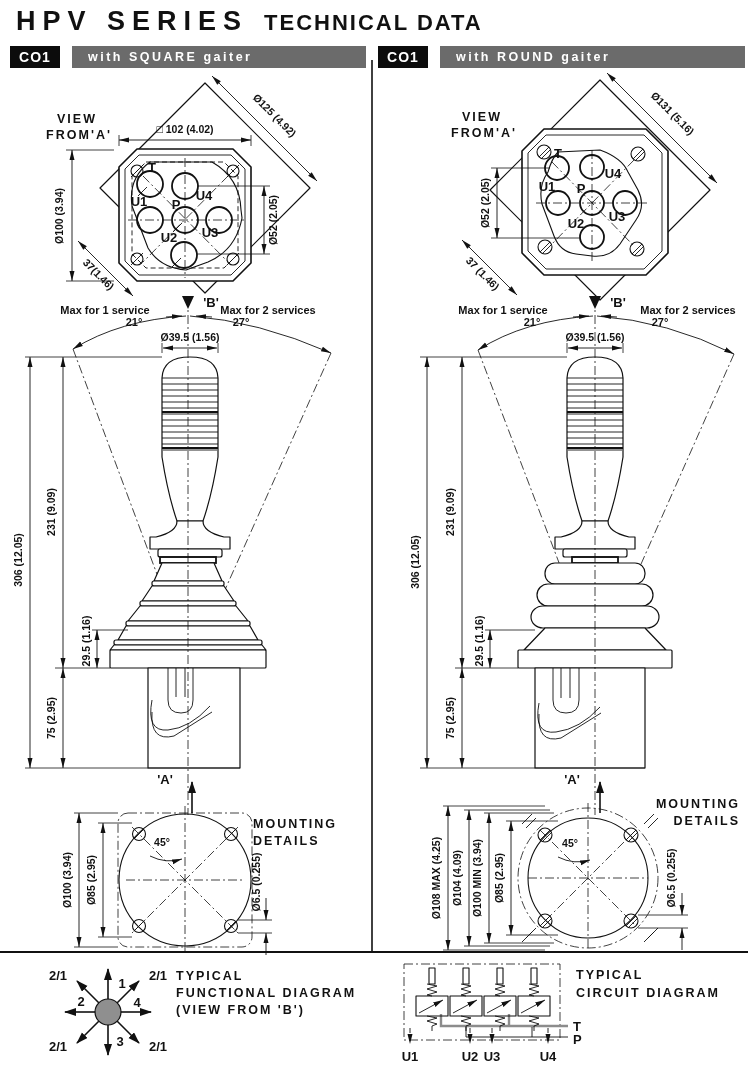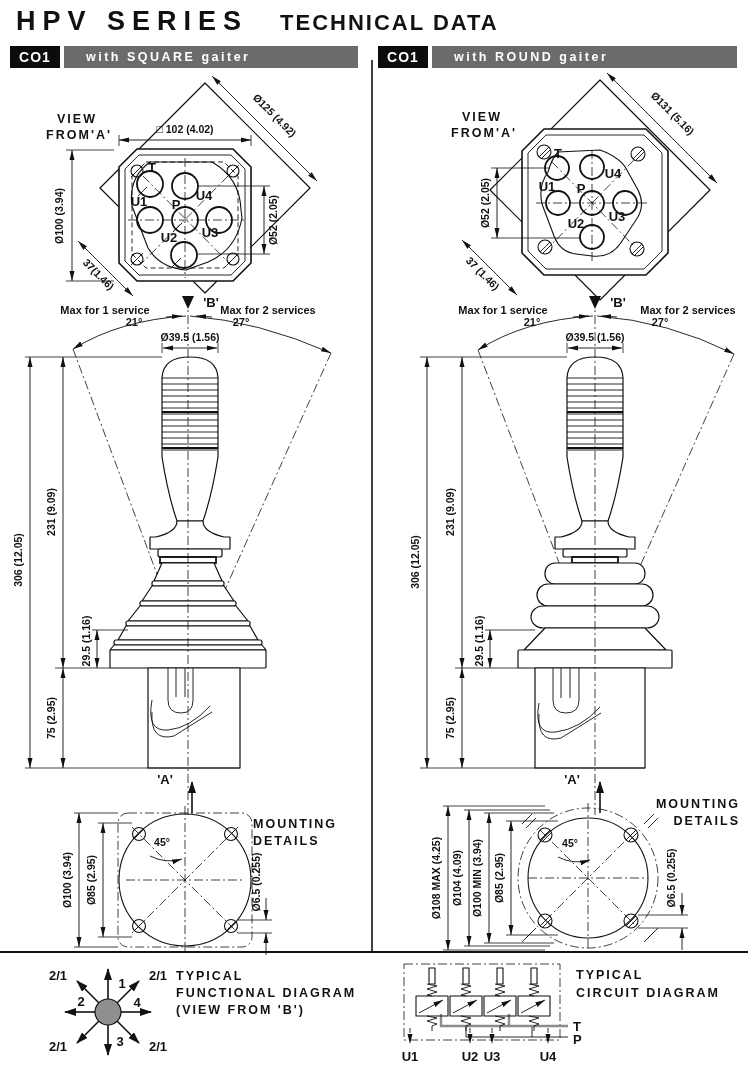--- a/index.html
+++ b/index.html
@@ -1,25 +1,25 @@
 <!DOCTYPE html>
 <html><head>
 <meta charset="utf-8">
 <style>
   html,body{margin:0;padding:0;background:#fff;}
   body{width:748px;height:1067px;font-family:"Liberation Sans",sans-serif;}
   .page{position:relative;width:748px;height:1067px;background:#fff;overflow:hidden;color:#111;}
-  .masthead{position:absolute;left:16px;top:6px;display:flex;align-items:baseline;gap:32px;justify-content:center;}
+  .masthead{position:absolute;left:16px;top:6px;display:flex;align-items:baseline;gap:16px;justify-content:center;}
   .title{font-size:27px;font-weight:bold;letter-spacing:7px;}
   .subtitle{font-size:22px;font-weight:bold;letter-spacing:2px;}
-  .colhead{position:absolute;top:46px;height:22px;display:flex;gap:4px;}
+  .colhead{position:absolute;top:46px;height:22px;display:flex;gap:12px;}
   .colhead.lft{left:10px;}
   .colhead.rgt{left:378px;}
   .model{background:#0c0c0c;color:#fff;font-size:14px;font-weight:bold;letter-spacing:1px;width:50px;display:flex;align-items:center;justify-content:center;}
-  .bar{background:#6b6b6b;color:#fff;font-size:12.5px;font-weight:bold;letter-spacing:2.5px;display:flex;align-items:center;padding-left:22px;box-sizing:border-box;}
+  .bar{background:#6b6b6b;color:#fff;font-size:12.5px;font-weight:bold;letter-spacing:2.5px;display:flex;align-items:center;padding-left:16px;box-sizing:border-box;}
   .bar.lft{width:294px;}
   .bar.rgt{width:305px;}
   svg.drawing{position:absolute;left:0;top:0;}
   .s1{fill:none;stroke:#111;stroke-width:1.1;stroke-linejoin:round;}
   .s1t{fill:none;stroke:#111;stroke-width:0.9;stroke-linejoin:round;}
   .s2{fill:none;stroke:#111;stroke-width:1.8;}
   .sw{fill:#fff;stroke:#111;stroke-width:1.2;stroke-linejoin:round;}
   .sw2{fill:#fff;stroke:#111;stroke-width:1.6;stroke-linejoin:round;}
   .cl{fill:none;stroke:#111;stroke-width:0.8;stroke-dasharray:9 3 2 3;}
   .dsh{fill:none;stroke:#111;stroke-width:0.9;stroke-dasharray:5 3;}

